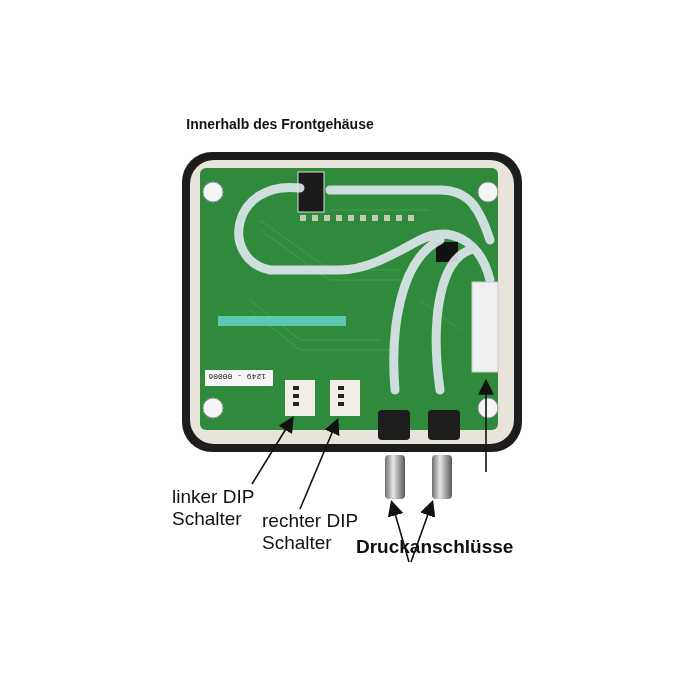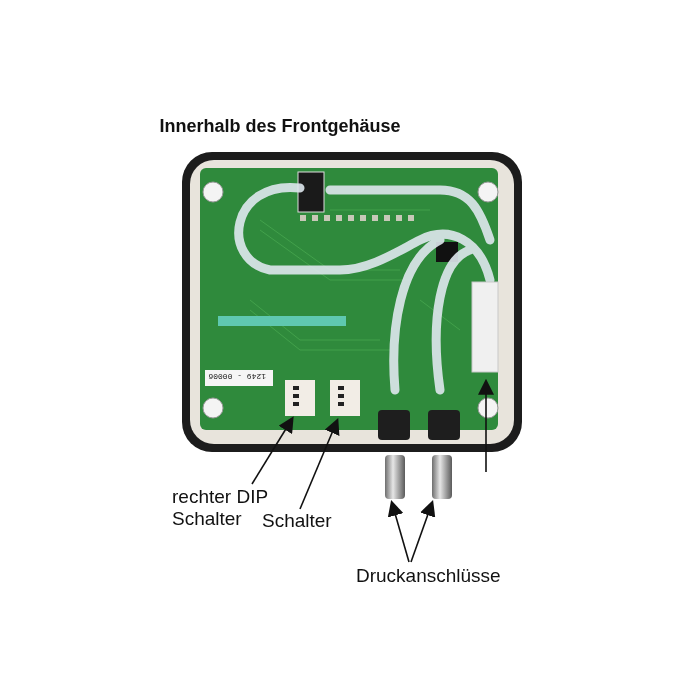--- a/index.html
+++ b/index.html
@@ -1,22 +1,22 @@
 <!DOCTYPE html>
 <html><head>
 <meta charset="utf-8">
 <style>
   html, body { margin:0; padding:0; background:#ffffff; }
   body { width:700px; height:700px; position:relative; overflow:hidden; font-family:"Liberation Sans", sans-serif; }
-  .title { position:absolute; left:0; width:560px; top:116px; text-align:center; font-weight:bold; font-size:18px; color:#111; }
+  .title { position:absolute; left:0; width:560px; top:116px; text-align:center; font-weight:bold; font-size:14px; color:#111; }
   .label { position:absolute; font-size:19px; line-height:22px; color:#111; }
   .lbl-left { left:172px; top:486px; }
   .lbl-right { left:262px; top:510px; }
   .lbl-valve { left:454px; top:480px; }
-  .lbl-ports { left:356px; top:565px; }
+  .lbl-ports { left:356px; top:536px;font-weight:bold; }
   svg.scene { position:absolute; left:0; top:0; }
 </style>
 </head>
 <body>
 
 <div class="title">Innerhalb des Frontgehäuse</div>
 
 <svg class="scene" width="700" height="700" viewBox="0 0 700 700">
   <defs>
     <marker id="arr" markerWidth="10" markerHeight="10" refX="8" refY="5" orient="auto">
@@ -106,21 +106,22 @@
   <g stroke="#111" stroke-width="1.6" fill="none">
     <line x1="252" y1="484" x2="292" y2="419" marker-end="url(#arr)"></line>
     <line x1="300" y1="509" x2="337" y2="421" marker-end="url(#arr)"></line>
     <line x1="486" y1="472" x2="486" y2="382" marker-end="url(#arr)"></line>
     <line x1="409" y1="562" x2="392" y2="503" marker-end="url(#arr)"></line>
     <line x1="411" y1="562" x2="432" y2="503" marker-end="url(#arr)"></line>
   </g>
 </svg>
 
 <div class="label lbl-left">
-  <div>rechter DIP</div>
+  <div>linker DIP</div>
   <div>Schalter</div>
 </div>
 <div class="label lbl-right">
+  <div>rechter DIP</div>
   <div>Schalter</div>
 </div>
 <div class="label lbl-valve">
 </div>
 <div class="label lbl-ports">Druckanschlüsse</div>
 
 </body></html>

